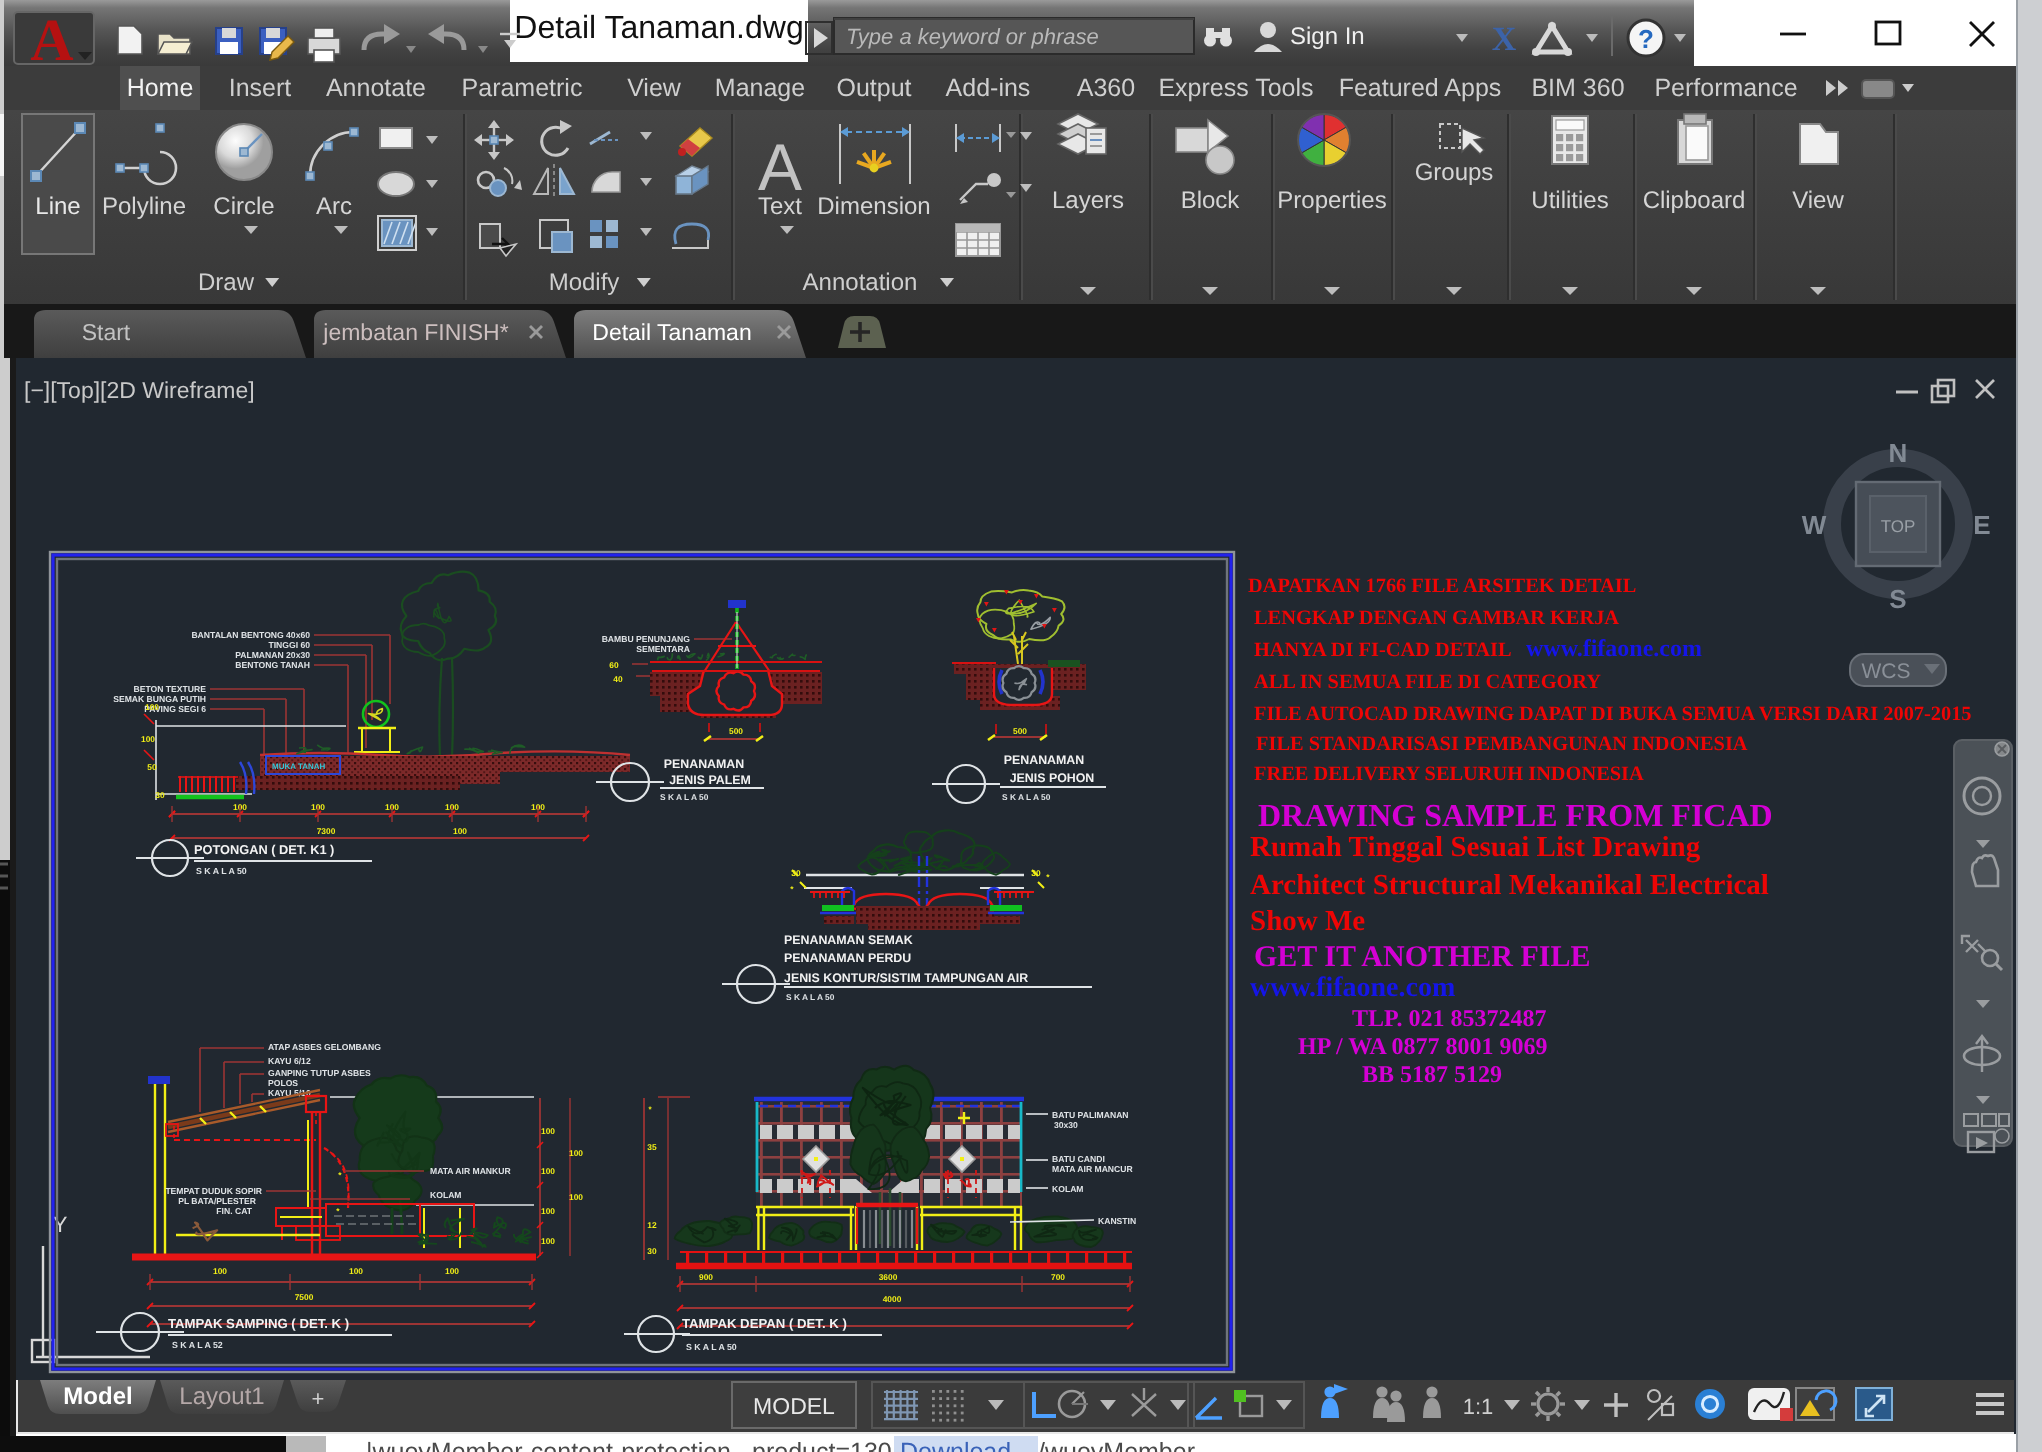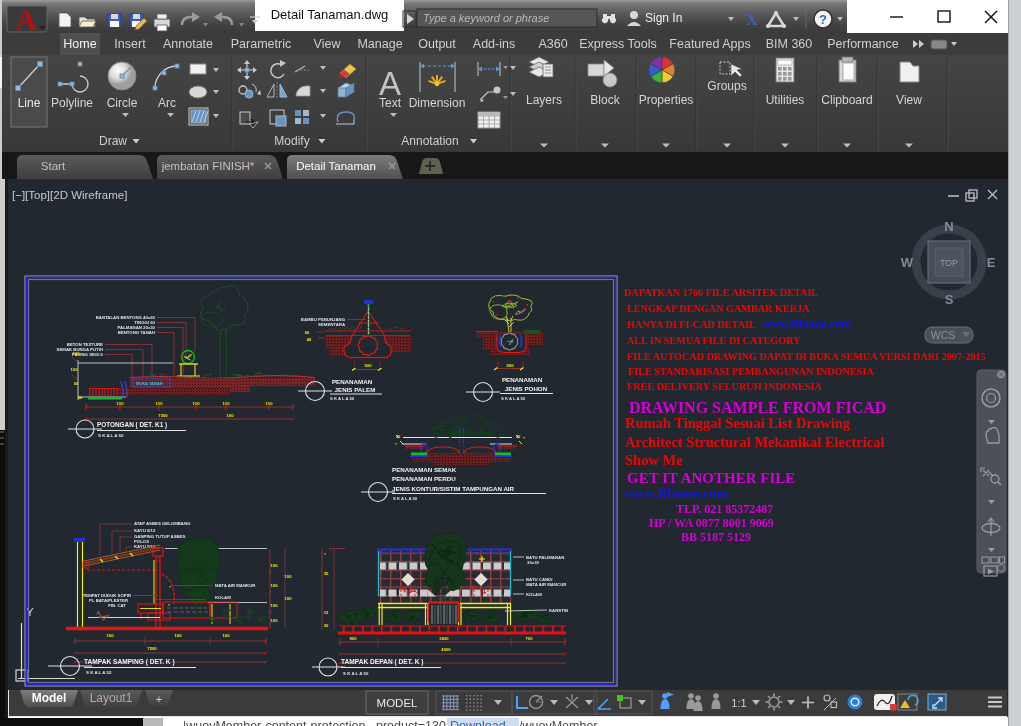--- a/index.html
+++ b/index.html
@@ -3,21 +3,21 @@
 *{margin:0;padding:0;box-sizing:border-box;}
 body{width:1021px;height:726px;position:relative;overflow:hidden;font-family:"Liberation Sans",sans-serif;background:#fff;}
 </style></head><body>
 <div style="position:absolute;left:0;top:0;width:1021px;height:726px;background:#fff;"></div>
 <div style="position:absolute;left:0;top:0;width:5px;height:430px;background:#cdcdcd;"></div>
 <div style="position:absolute;left:0;top:430px;width:5px;height:296px;background:#0c0c0c;"></div>
 <div style="position:absolute;left:5px;top:0;width:3px;height:718px;background:#1a1a1a;"></div>
 <div style="position:absolute;left:0;top:57px;width:8px;height:31px;background:#f5f5f5;"></div>
 <div style="position:absolute;left:2px;top:0;width:845px;height:33px;background:linear-gradient(180deg,#9a9a9a 0%,#757575 12%,#565656 45%,#424242 75%,#3a3a3a 100%);"></div>
 <div style="position:absolute;left:255px;top:0;width:149px;height:31px;background:#fff;"></div>
-<div style="position:absolute;left:255px;top:0;width:149px;height:31px;color:#111;font-size:13px;line-height:29px;text-align:center;">Detail Tanaman.dwg</div>
+<div style="position:absolute;left:255px;top:0;width:149px;height:31px;color:#111;font-size:16px;line-height:29px;text-align:center;">Detail Tanaman.dwg</div>
 <div style="position:absolute;left:847px;top:0;width:174px;height:31px;background:#fff;"></div>
 <div style="position:absolute;left:2px;top:33px;width:1008px;height:22px;background:#3c3c3c;"></div>
 <div style="position:absolute;left:2px;top:55px;width:1008px;height:97px;background:linear-gradient(180deg,#454545,#3c3c3c 70%,#383838);"></div>
 <div style="position:absolute;left:2px;top:152px;width:1008px;height:27px;background:#181818;"></div>
 <div style="position:absolute;left:8px;top:179px;width:1000px;height:538px;background:#212830;"></div>
 <div style="position:absolute;left:8px;top:690px;width:999px;height:27px;background:#3b3b3b;border-left:1px solid #e8e8e8;border-bottom:1px solid #e8e8e8;"></div>
 <div style="position:absolute;left:0;top:718px;width:1021px;height:8px;background:#fff;"></div>
 <div style="position:absolute;left:0;top:718px;width:143px;height:8px;background:#0d0d0d;"></div>
 <div style="position:absolute;left:143px;top:718px;width:20px;height:8px;background:#b9b9b9;"></div>
 <div style="position:absolute;left:1008px;top:0;width:13px;height:726px;background:#cdcfd2;border-left:1px solid #9aa0a6;"></div>

